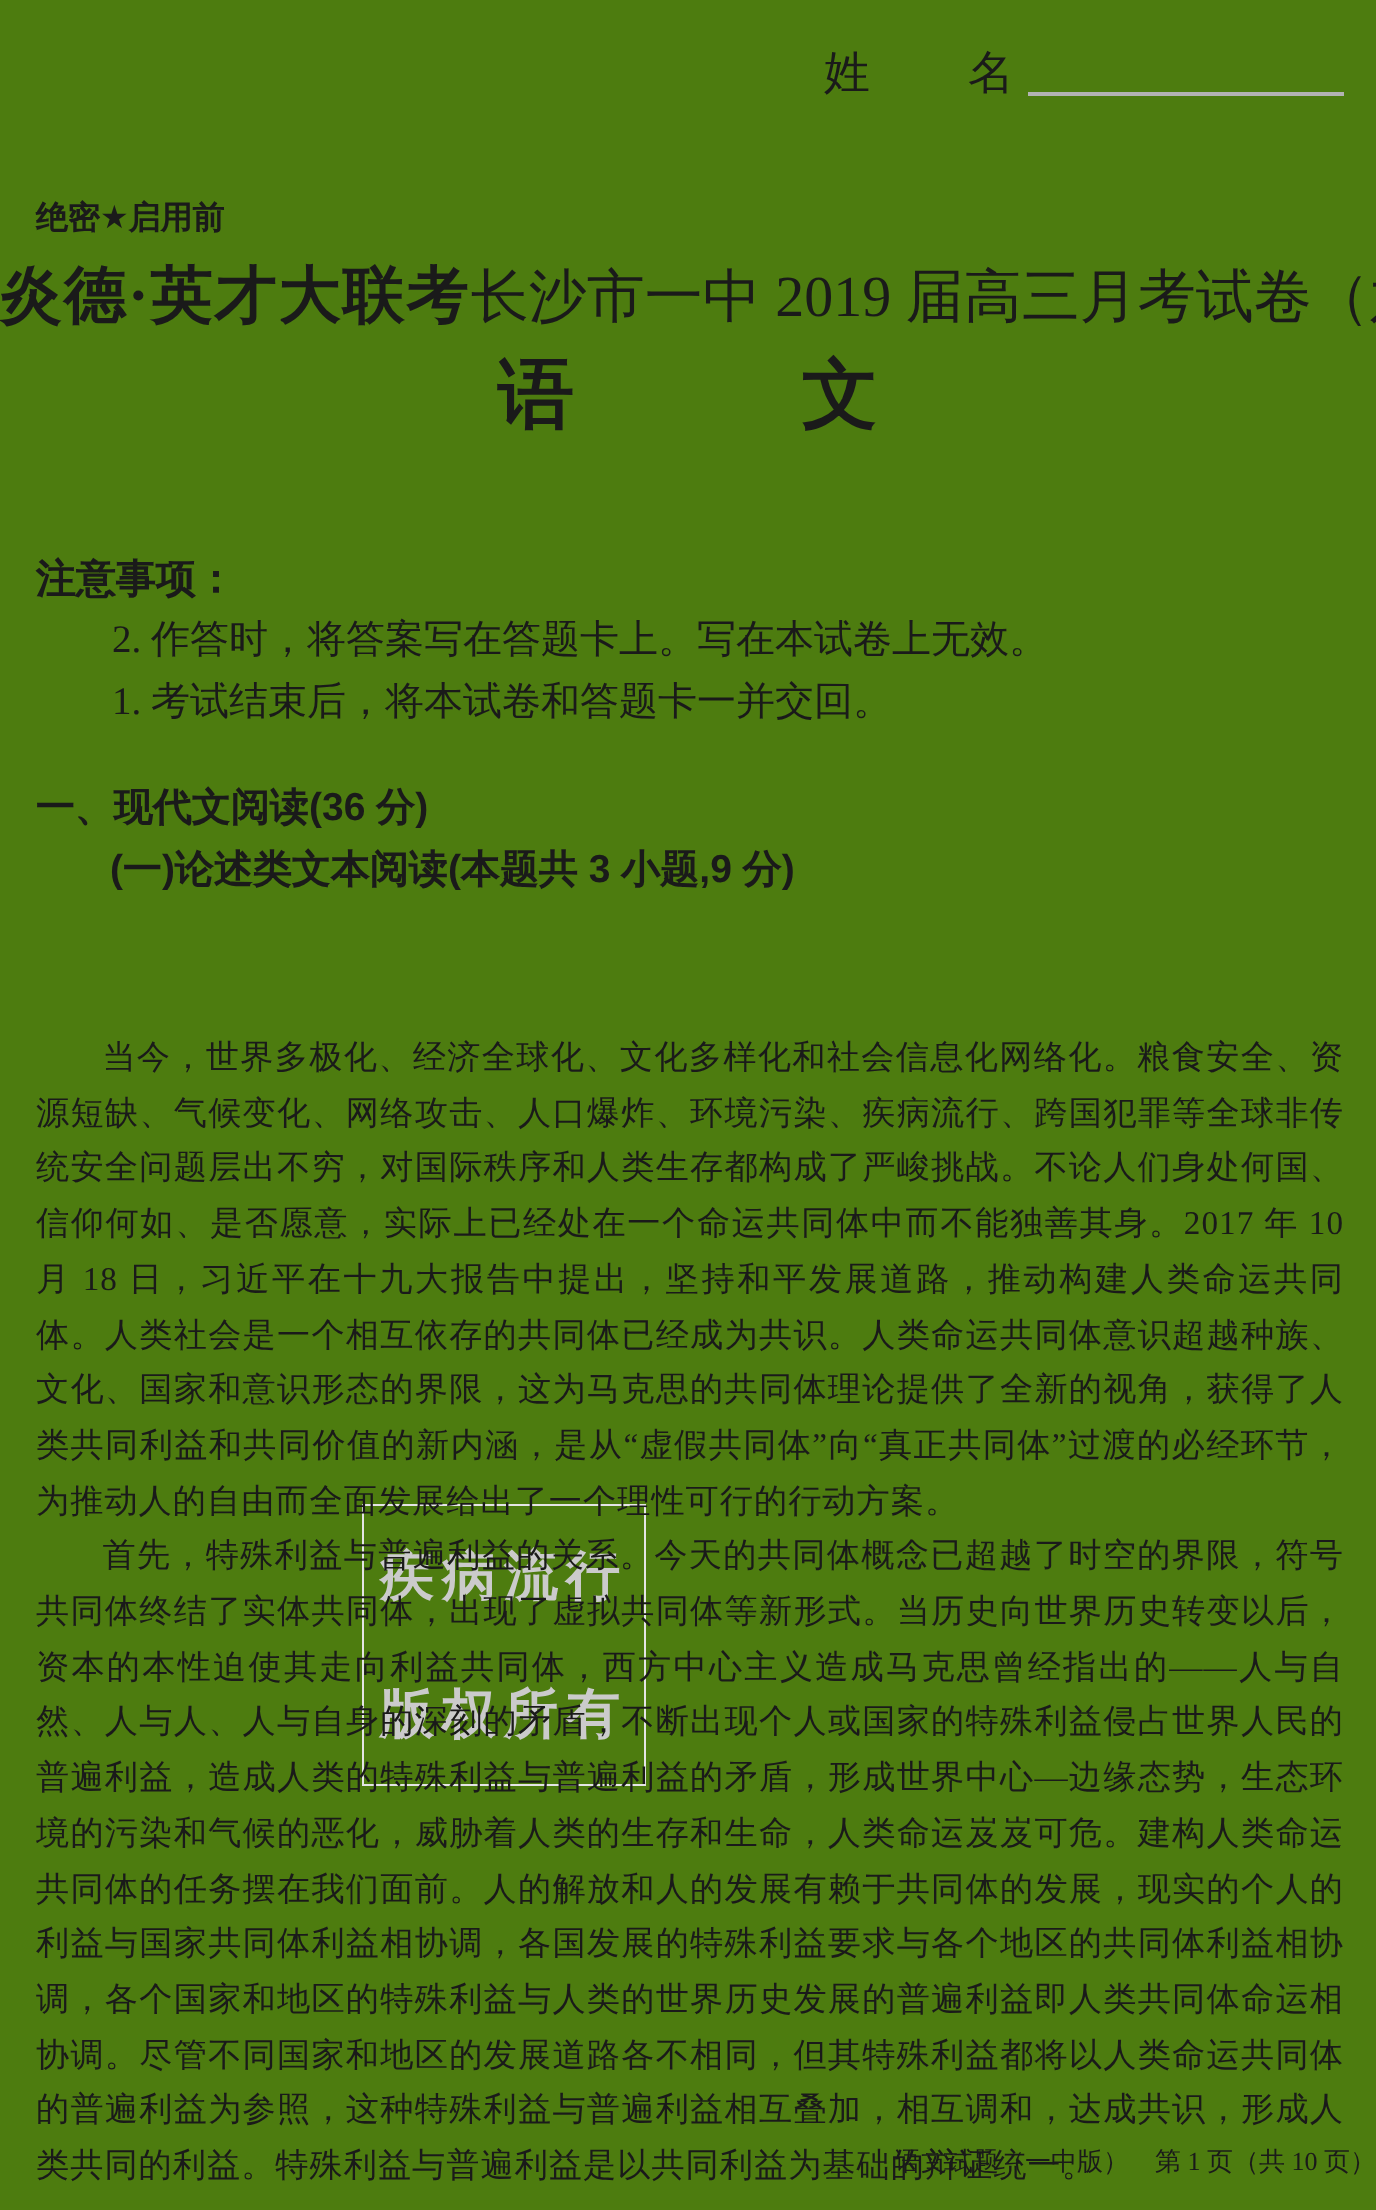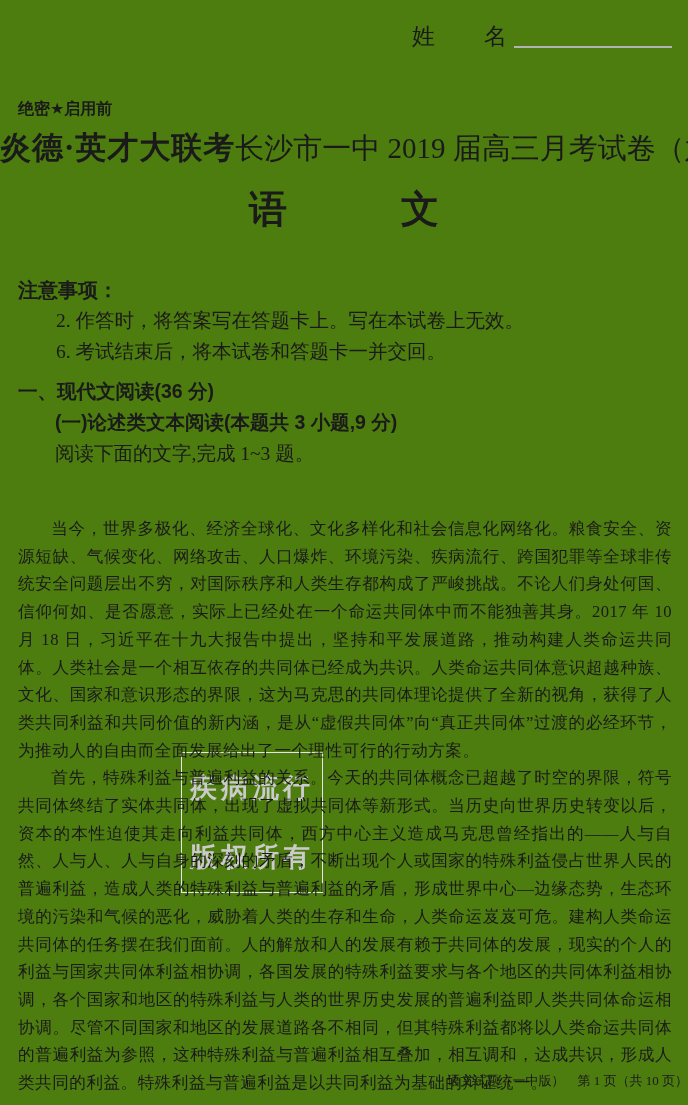--- a/index.html
+++ b/index.html
@@ -62,21 +62,21 @@
     font-weight: 900;
     font-size: 31px;
     letter-spacing: 1px;
   }
   .exam-title .rest {
     font-weight: 500;
     letter-spacing: 0px;
   }
   .subject {
     position: absolute;
-    top: 184px; left: 0; width: 100%;
+    top: 172px; left: 0; width: 100%;
     text-align: center;
     font-family: Liberation Sans, sans-serif;
     font-weight: bold;
     font-size: 38px;
     white-space: pre;
     z-index: 2;
   }
   .setter {
     position: absolute;
     top: 224px; left: 0; width: 100%;
@@ -97,21 +97,21 @@
     font-size: 20px;
     line-height: 29px;
   }
   .notice-item {
     margin-left: 38px;
     font-size: 19.5px;
     line-height: 31px;
   }
   .section-block {
     position: absolute;
-    top: 376px; left: 18px; right: 16px;
+    top: 389px; left: 18px; right: 16px;
     z-index: 2;
   }
   .section-heading {
     font-family: "Liberation Sans", "DejaVu Sans", sans-serif;
     font-weight: bold;
     font-size: 19.5px;
     line-height: 31px;
   }
   .subsection-heading {
     font-family: "Liberation Sans", "DejaVu Sans", sans-serif;
@@ -181,27 +181,26 @@
   <div class="exam-title">
     <span class="brand">炎德·英才大联考</span><span class="rest">长沙市一中 2019 届高三月考试卷（六）</span>
   </div>
 
   <div class="subject">语　　　文</div>
 
 
   <div class="notice">
     <div class="notice-heading">注意事项：</div>
     <div class="notice-item">2. 作答时，将答案写在答题卡上。写在本试卷上无效。</div>
-    <div class="notice-item">6. 考试结束后，将本试卷和答题卡一并交回。</div>
+    <div class="notice-item">1. 考试结束后，将本试卷和答题卡一并交回。</div>
   </div>
 
   <div class="section-block">
     <div class="section-heading">一、现代文阅读(36 分)</div>
     <div class="subsection-heading">(一)论述类文本阅读(本题共 3 小题,9 分)</div>
-    <div class="reading-instruction">阅读下面的文字,完成 1~3 题。</div>
   </div>
 
   <div class="watermark">
     <div>疾病流行</div>
     <div>版权所有</div>
   </div>
 
   <div class="passage">
     <p>当今，世界多极化、经济全球化、文化多样化和社会信息化网络化。粮食安全、资源短缺、气候变化、网络攻击、人口爆炸、环境污染、疾病流行、跨国犯罪等全球非传统安全问题层出不穷，对国际秩序和人类生存都构成了严峻挑战。不论人们身处何国、信仰何如、是否愿意，实际上已经处在一个命运共同体中而不能独善其身。2017 年 10 月 18 日，习近平在十九大报告中提出，坚持和平发展道路，推动构建人类命运共同体。人类社会是一个相互依存的共同体已经成为共识。人类命运共同体意识超越种族、文化、国家和意识形态的界限，这为马克思的共同体理论提供了全新的视角，获得了人类共同利益和共同价值的新内涵，是从“虚假共同体”向“真正共同体”过渡的必经环节，为推动人的自由而全面发展给出了一个理性可行的行动方案。</p>
     <p>首先，特殊利益与普遍利益的关系。今天的共同体概念已超越了时空的界限，符号共同体终结了实体共同体，出现了虚拟共同体等新形式。当历史向世界历史转变以后，资本的本性迫使其走向利益共同体，西方中心主义造成马克思曾经指出的——人与自然、人与人、人与自身的深刻的矛盾，不断出现个人或国家的特殊利益侵占世界人民的普遍利益，造成人类的特殊利益与普遍利益的矛盾，形成世界中心—边缘态势，生态环境的污染和气候的恶化，威胁着人类的生存和生命，人类命运岌岌可危。建构人类命运共同体的任务摆在我们面前。人的解放和人的发展有赖于共同体的发展，现实的个人的利益与国家共同体利益相协调，各国发展的特殊利益要求与各个地区的共同体利益相协调，各个国家和地区的特殊利益与人类的世界历史发展的普遍利益即人类共同体命运相协调。尽管不同国家和地区的发展道路各不相同，但其特殊利益都将以人类命运共同体的普遍利益为参照，这种特殊利益与普遍利益相互叠加，相互调和，达成共识，形成人类共同的利益。特殊利益与普遍利益是以共同利益为基础的辩证统一。</p>

